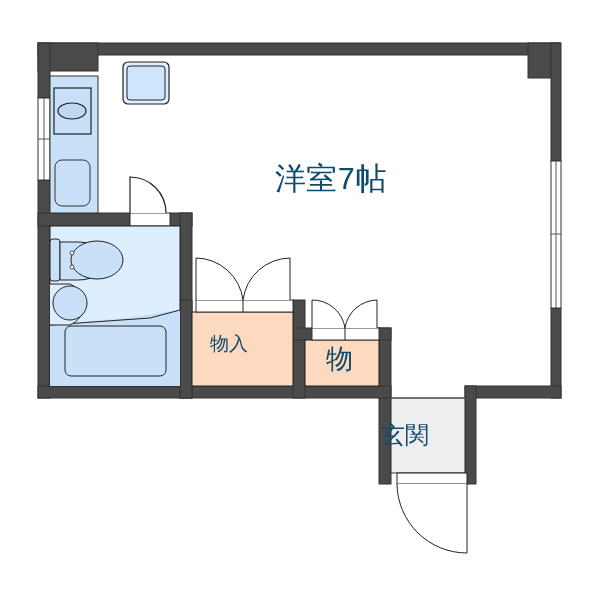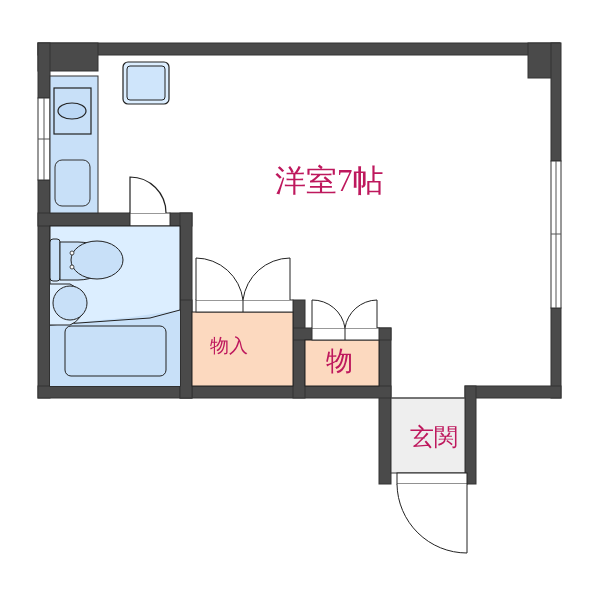--- a/index.html
+++ b/index.html
@@ -1,22 +1,22 @@
 <!DOCTYPE html>
 <html><head>
   <meta charset="utf-8">
   <style>
     html, body { margin: 0; padding: 0; background: #ffffff; }
     body { width: 600px; height: 600px; position: relative; overflow: hidden; font-family: "DejaVu Sans", sans-serif; }
     #plan { position: absolute; left: 0; top: 0; width: 600px; height: 600px; }
-    .label { position: absolute; color: #be185d; font-family: Liberation Serif, serif; white-space: nowrap; line-height: 1; }
+    .label { position: absolute; color: #0c4a6e; font-family: Liberation Mono, monospace; white-space: nowrap; line-height: 1; }
     #lbl-main { left: 275px; top: 165px; font-size: 31px; letter-spacing: 0px; }
     #lbl-storage1 { left: 210px; top: 336px; font-size: 19px; }
     #lbl-storage2 { left: 326px; top: 348px; font-size: 27px; }
-    #lbl-entrance { left: 410px; top: 425px; font-size: 24px; text-align: right; }
+    #lbl-entrance { left: 381px; top: 425px; font-size: 24px; text-align: right; }
   </style>
 </head>
 <body>
 
 <svg id="plan" viewBox="0 0 600 600" xmlns="http://www.w3.org/2000/svg">
 
   <rect x="48" y="50" width="505" height="335" fill="#ffffff"></rect>
 
   <g fill="#4a4a4a" stroke="#333" stroke-width="1">
 

